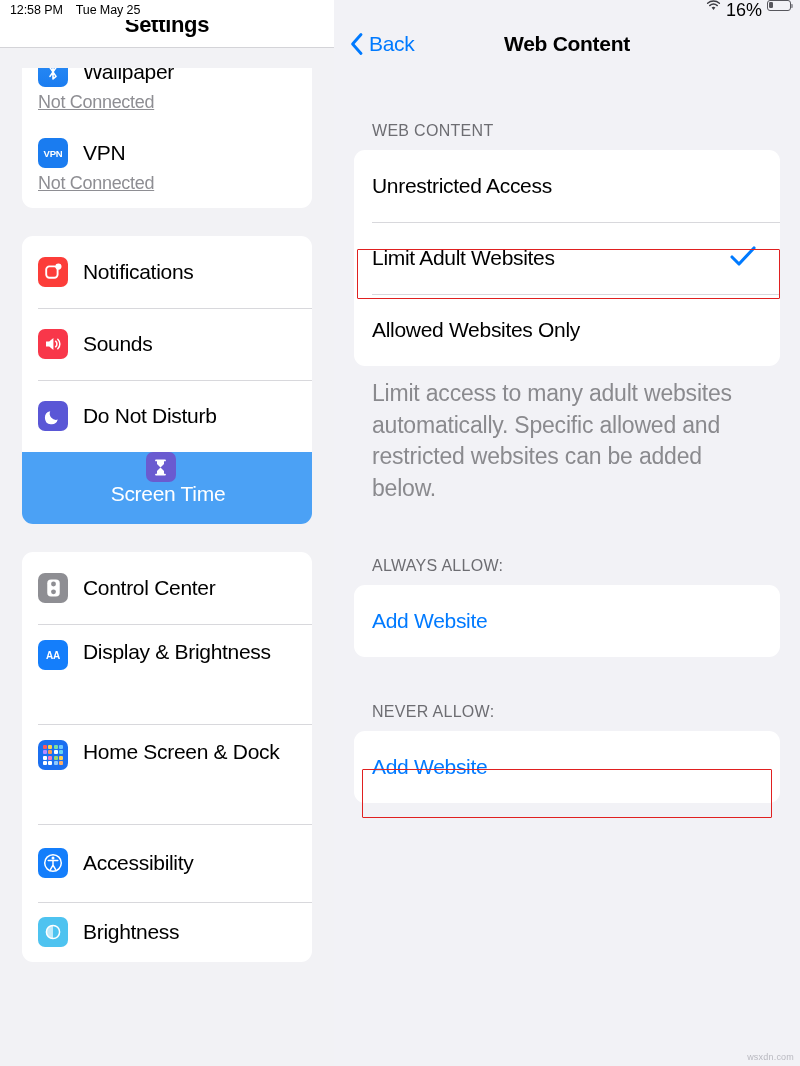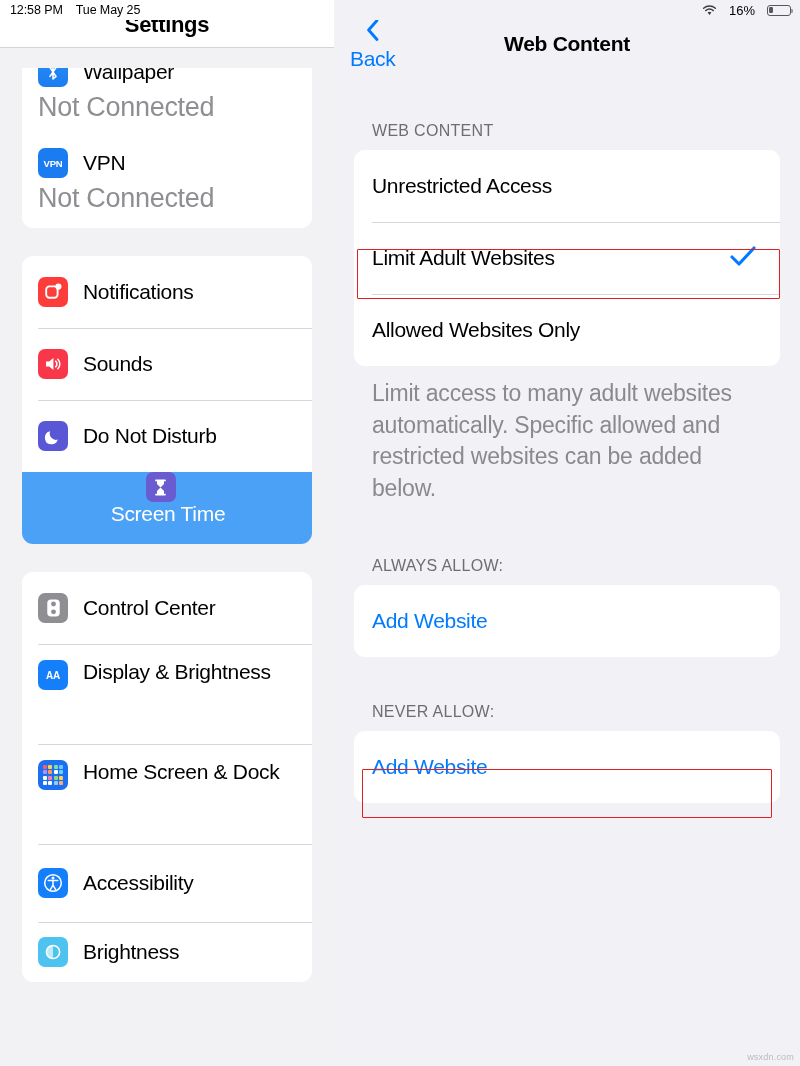--- a/index.html
+++ b/index.html
@@ -36,23 +36,22 @@
   .sb-left {
     display: flex;
     align-items: baseline;
     gap: 13px;
     font-size: 12.5px;
     color: #000;
     letter-spacing: -0.1px;
   }
   .sb-right {
     display: flex;
-    align-items: center;
-    gap: 12px;
-    font-size: 13px;
+    gap: 5px;
+    font-size: 18px;
     color: #000;
   }
   .wifi-icon { display:block; }
   .battery {
     position: relative;
     width: 24px;
     height: 11px;
     border: 1.2px solid #3c3c43;
     border-radius: 3px;
     opacity: 0.85;
@@ -174,23 +173,24 @@
     flex: 1;
   }
   .side-row.selected .row-label { color: #ffffff; }
 
   .sub-row {
     position: relative;
     padding: 0 16px 14px 16px;
     margin-top: -6px;
   }
   .sub-label {
-    font-size: 27px;
+    font-size: 18px;
     color: #8e8e93;
     letter-spacing: -0.3px;
+    text-decoration: underline;
   }
 
   .badge {
     flex: 0 0 auto;
     min-width: 29px;
     height: 29px;
     border-radius: 15px;
     background: #ff3b30;
     color: #fff;
     font-size: 18px;
@@ -250,21 +250,20 @@
   #back-button {
     position: absolute;
     left: 16px;
     display: flex;
     align-items: center;
     gap: 5px;
     color: #007aff;
     font-size: 21px;
     letter-spacing: -0.3px;
     cursor: pointer;
-    flex-direction: column;
   }
   #detail-title {
     width: 466px;
     text-align: center;
     font-size: 21px;
     font-weight: bold;
     color: #000;
     letter-spacing: -0.3px;
   }
 

